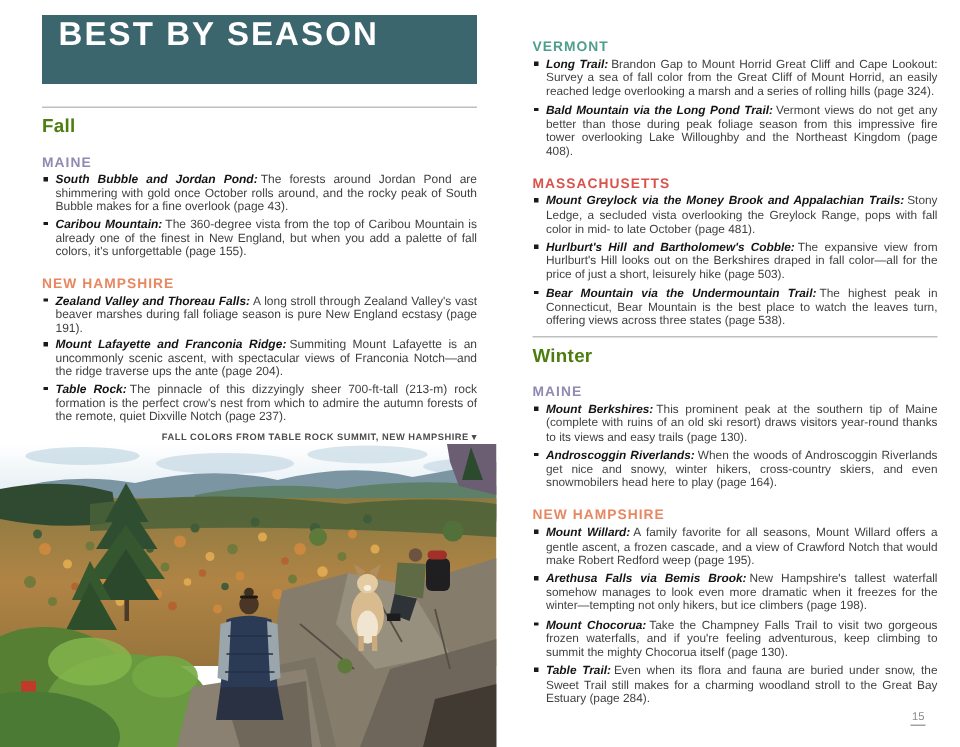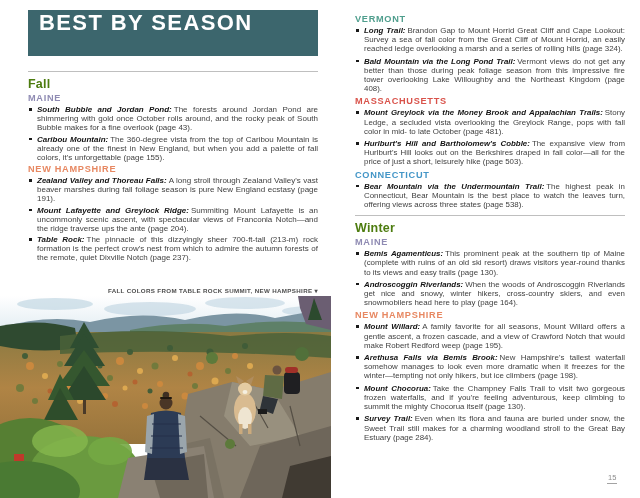--- a/index.html
+++ b/index.html
@@ -13,21 +13,21 @@
   .col-left{position:absolute;left:28px;top:10px;width:290px;}
   .header-band{
     height:46px;display:flex;align-items:flex-start;padding-left:11px;box-sizing:border-box;
   }
   .page-title{
     margin:0;color:#ffffff;font-size:22px;font-weight:800;letter-spacing:1.4px;
   }
   .rule{height:1px;background:#bfbfbf;border:0;margin:15px 0 0 0;}
   .season-h{margin:5px 0 2px 0;font-size:12.5px;font-weight:800;color:#4d7c0f;letter-spacing:.2px;}
   .state-h{margin:5px 0 2px 0;font-size:9.2px;font-weight:800;letter-spacing:.7px;}
-  .sec .state-h:first-child{margin-top:0;}
+  .sec .state-h:first-child{margin-top:12px;}
   .item{position:relative;padding-left:9px;margin:0 0 2.5px 0;}
   .sq{position:absolute;left:1px;top:3px;width:2.6px;height:2.6px;background:#1a1a1a;}
   .itxt{margin:0;font-size:8px;line-height:9px;color:#3f3f3f;text-align:justify;}
   .iname{color:#141414;font-weight:800;margin-right:2px;font-style:italic;}
   
   .caption{
     position:absolute;left:28px;top:287px;width:290px;text-align:right;
     font-size:6.2px;letter-spacing:.35px;color:#4d4d4d;font-weight:600;
   }
   .photo{position:absolute;left:0;top:296px;width:331px;height:202px;}
@@ -69,21 +69,21 @@
   </section>
 
   <section class="sec">
     <h3 class="state-h" style="color: rgb(231, 136, 98);">NEW HAMPSHIRE</h3>
     <div class="item">
       <span class="sq"></span>
       <p class="itxt"><b class="iname">Zealand Valley and Thoreau Falls:</b><span>A long stroll through Zealand Valley's vast beaver marshes during fall foliage season is pure New England ecstasy (page 191).</span></p>
     </div>
     <div class="item">
       <span class="sq"></span>
-      <p class="itxt"><b class="iname">Mount Lafayette and Greylock Ridge:</b><span>Summiting Mount Lafayette is an uncommonly scenic ascent, with spectacular views of Franconia Notch—and the ridge traverse ups the ante (page 204).</span></p>
+      <p class="itxt"><b class="iname">Mount Lafayette and Franconia Ridge:</b><span>Summiting Mount Lafayette is an uncommonly scenic ascent, with spectacular views of Franconia Notch—and the ridge traverse ups the ante (page 204).</span></p>
     </div>
     <div class="item">
       <span class="sq"></span>
       <p class="itxt"><b class="iname">Table Rock:</b><span>The pinnacle of this dizzyingly sheer 700-ft-tall (213-m) rock formation is the perfect crow's nest from which to admire the autumn forests of the remote, quiet Dixville Notch (page 237).</span></p>
     </div>
   </section>
 </div>
 
 <div class="caption">FALL COLORS FROM TABLE ROCK SUMMIT, NEW HAMPSHIRE ▾</div>
 
@@ -242,36 +242,35 @@
       <span class="sq"></span>
       <p class="itxt"><b class="iname">Mount Greylock via the Money Brook and Appalachian Trails:</b><span>Stony Ledge, a secluded vista overlooking the Greylock Range, pops with fall color in mid- to late October (page 481).</span></p>
     </div>
     <div class="item">
       <span class="sq"></span>
       <p class="itxt"><b class="iname">Hurlburt's Hill and Bartholomew's Cobble:</b><span>The expansive view from Hurlburt's Hill looks out on the Berkshires draped in fall color—all for the price of just a short, leisurely hike (page 503).</span></p>
     </div>
   </section>
 
   <section class="sec">
-    <h3 class="state-h" style="color: rgb(68, 150, 199);">CONNECTICUT</h3>
     <div class="item">
       <span class="sq"></span>
       <p class="itxt"><b class="iname">Bear Mountain via the Undermountain Trail:</b><span>The highest peak in Connecticut, Bear Mountain is the best place to watch the leaves turn, offering views across three states (page 538).</span></p>
     </div>
   </section>
 
   <hr class="rule2">
 
   <h2 class="season-h">Winter</h2>
 
   <section class="sec">
     <h3 class="state-h" style="color: rgb(143, 139, 179);">MAINE</h3>
     <div class="item">
       <span class="sq"></span>
-      <p class="itxt"><b class="iname">Bemis Agamenticus:</b><span>This prominent peak at the southern tip of Maine (complete with ruins of an old ski resort) draws visitors year-round thanks to its views and easy trails (page 130).</span></p>
+      <p class="itxt"><b class="iname">Mount Berkshires:</b><span>This prominent peak at the southern tip of Maine (complete with ruins of an old ski resort) draws visitors year-round thanks to its views and easy trails (page 130).</span></p>
     </div>
     <div class="item">
       <span class="sq"></span>
       <p class="itxt"><b class="iname">Androscoggin Riverlands:</b><span>When the woods of Androscoggin Riverlands get nice and snowy, winter hikers, cross-country skiers, and even snowmobilers head here to play (page 164).</span></p>
     </div>
   </section>
 
   <section class="sec">
     <h3 class="state-h" style="color: rgb(231, 136, 98);">NEW HAMPSHIRE</h3>
     <div class="item">
@@ -281,18 +280,18 @@
     <div class="item">
       <span class="sq"></span>
       <p class="itxt"><b class="iname">Arethusa Falls via Bemis Brook:</b><span>New Hampshire's tallest waterfall somehow manages to look even more dramatic when it freezes for the winter—tempting not only hikers, but ice climbers (page 198).</span></p>
     </div>
     <div class="item">
       <span class="sq"></span>
       <p class="itxt"><b class="iname">Mount Chocorua:</b><span>Take the Champney Falls Trail to visit two gorgeous frozen waterfalls, and if you're feeling adventurous, keep climbing to summit the mighty Chocorua itself (page 130).</span></p>
     </div>
     <div class="item">
       <span class="sq"></span>
-      <p class="itxt"><b class="iname">Survey Trail:</b><span>Even when its flora and fauna are buried under snow, the Sweet Trail still makes for a charming woodland stroll to the Great Bay Estuary (page 284).</span></p>
+      <p class="itxt"><b class="iname">Table Trail:</b><span>Even when its flora and fauna are buried under snow, the Sweet Trail still makes for a charming woodland stroll to the Great Bay Estuary (page 284).</span></p>
     </div>
   </section>
 </div>
 
 <div class="pagenum">15</div>
 
 </body></html>

